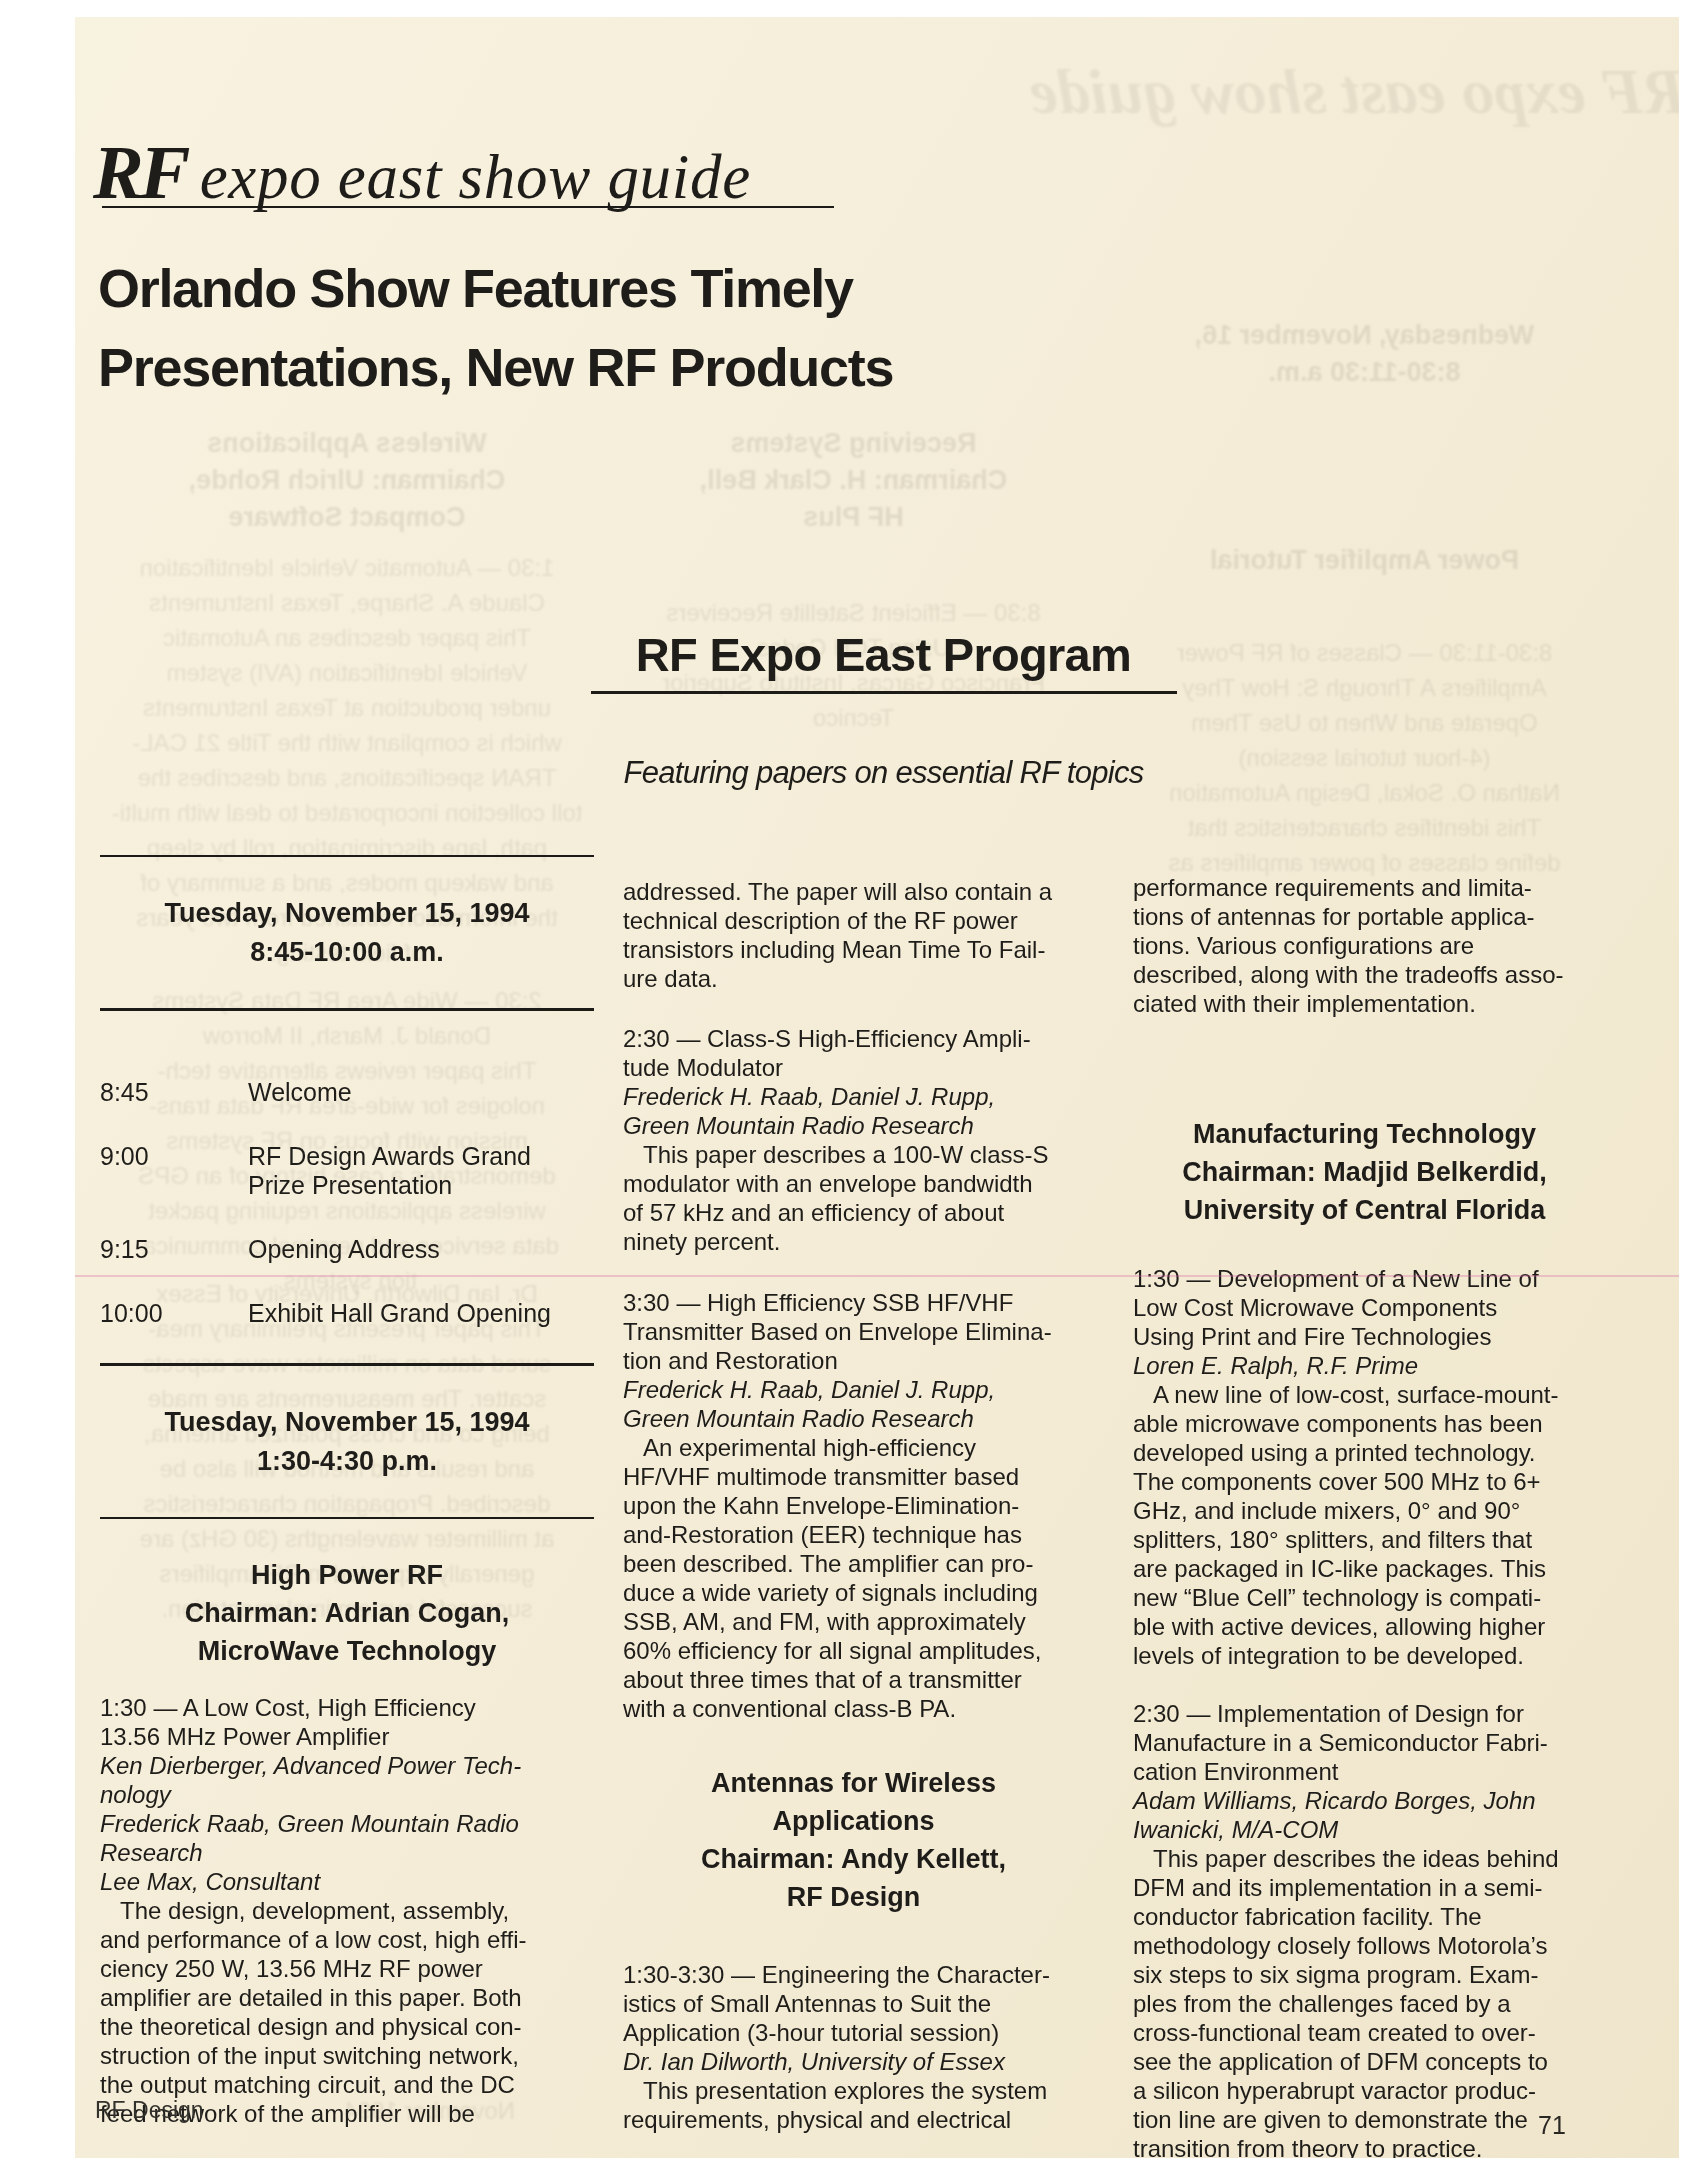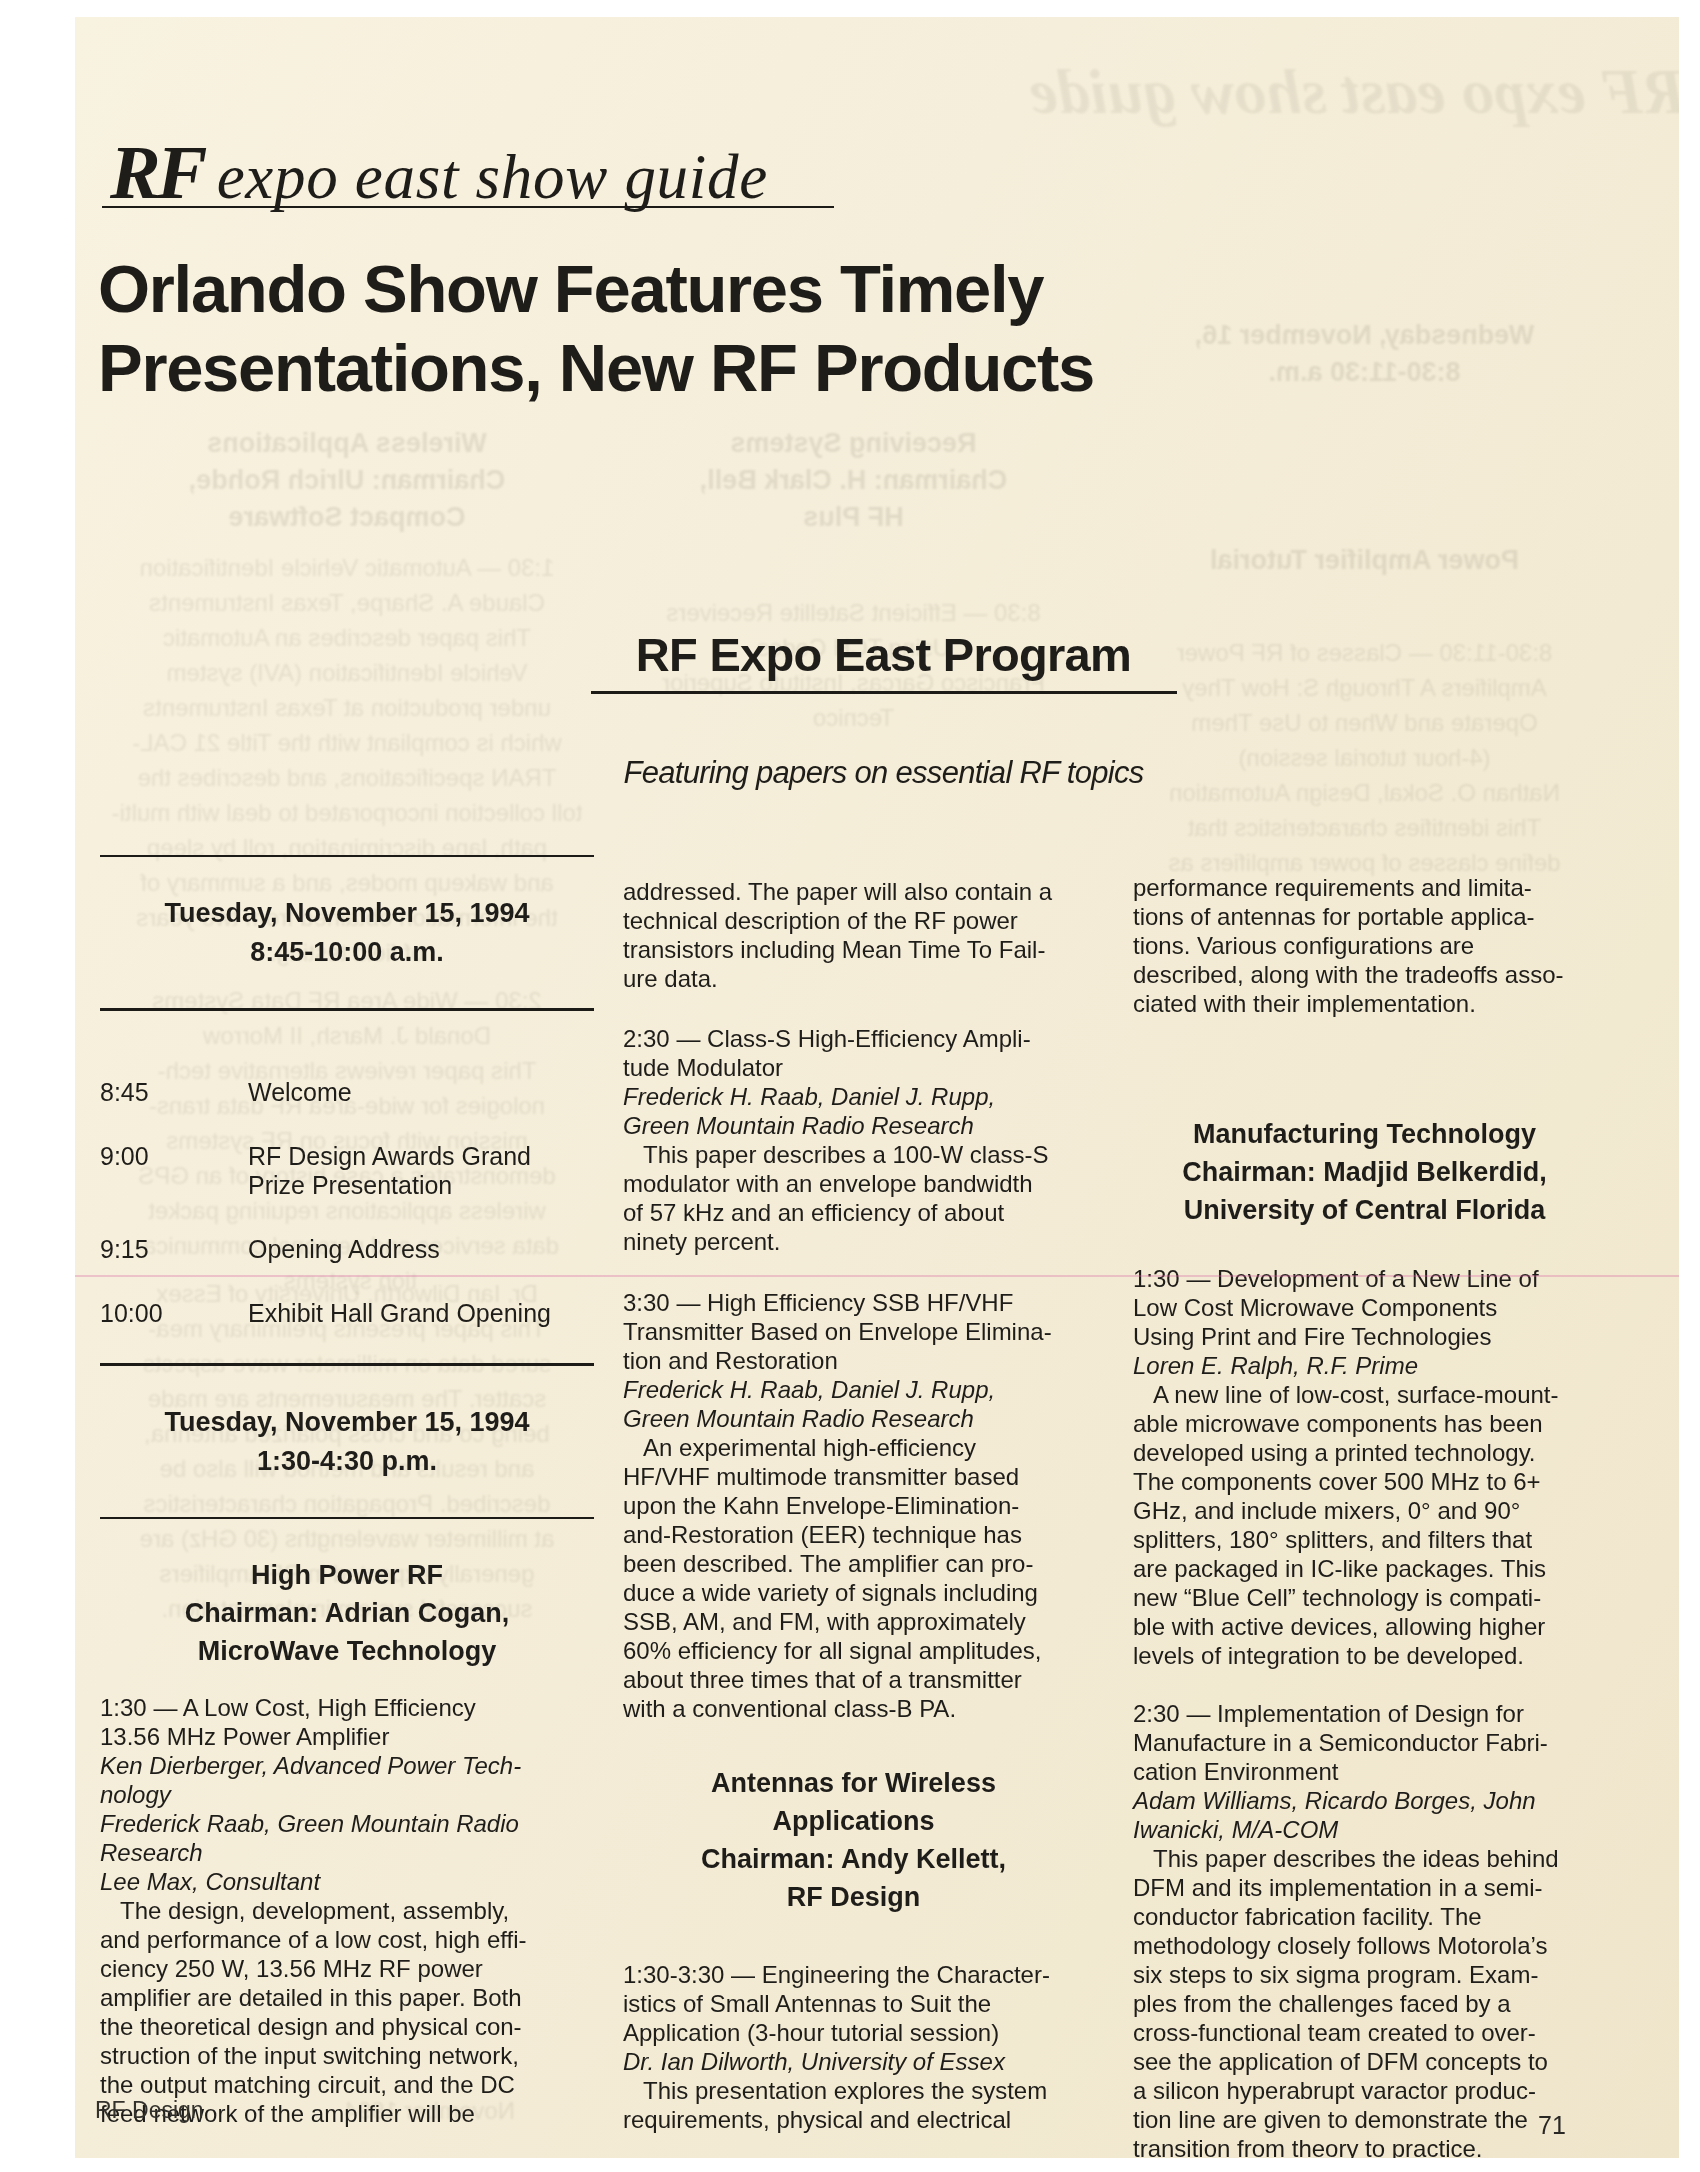--- a/index.html
+++ b/index.html
@@ -11,27 +11,27 @@
          overflow:hidden;}
   
   .ghost{position:absolute;transform:scaleX(-1);color:#6e6754;opacity:0.13;
          filter:blur(1.1px);white-space:pre-line;font-size:24px;line-height:35px;z-index:1;}
   .ghost.bold{font-weight:bold;font-size:27px;line-height:37px;text-align:center;opacity:0.15;}
   .ghost.center{text-align:center;}
   .ghost.serif{font-family:"Liberation Serif", serif;font-style:italic;font-weight:bold;
                font-size:64px;line-height:67px;opacity:0.10;}
   
   .real{position:absolute;z-index:2;}
-  .masthead{left:35px;top:112px;white-space:nowrap;}
+  .masthead{left:18px;top:112px;white-space:nowrap;}
   .mh-logo{font-family:"Liberation Serif", serif;font-style:italic;font-weight:bold;
            font-size:76px;letter-spacing:-4px;}
   .mh-title{font-family:"Liberation Serif", serif;font-style:italic;font-size:63px;
             margin-left:13.3px;letter-spacing:0.7px;}
   .mh-rule{left:27px;top:189px;width:732px;height:2.7px;background:#1c1b18;}
-  .headline{left:23px;top:232px;width:1506px;font-size:67px;line-height:79px;
+  .headline{left:23px;top:232px;width:1506px;font-size:54px;line-height:79px;
             font-weight:bold;letter-spacing:-1.3px;white-space:pre-line;}
   .program{left:512px;top:610px;width:593px;text-align:center;}
   .program-title{font-size:47px;font-weight:bold;letter-spacing:-0.7px;}
   .program-rule{margin:9.3px auto 0 auto;width:586px;height:3.3px;background:#1c1b18;}
   .program-sub{margin-top:61px;font-size:31px;font-weight:normal;font-style:italic;letter-spacing:-0.7px;}
   .col{position:absolute;z-index:2;font-size:24px;line-height:29px;}
   .col1{left:25px;top:838px;width:494px;}
   .col2{left:548px;top:860px;width:461px;}
   .col3{left:1058px;top:856px;width:463px;}
   .rule{height:2.7px;background:#1c1b18;}

